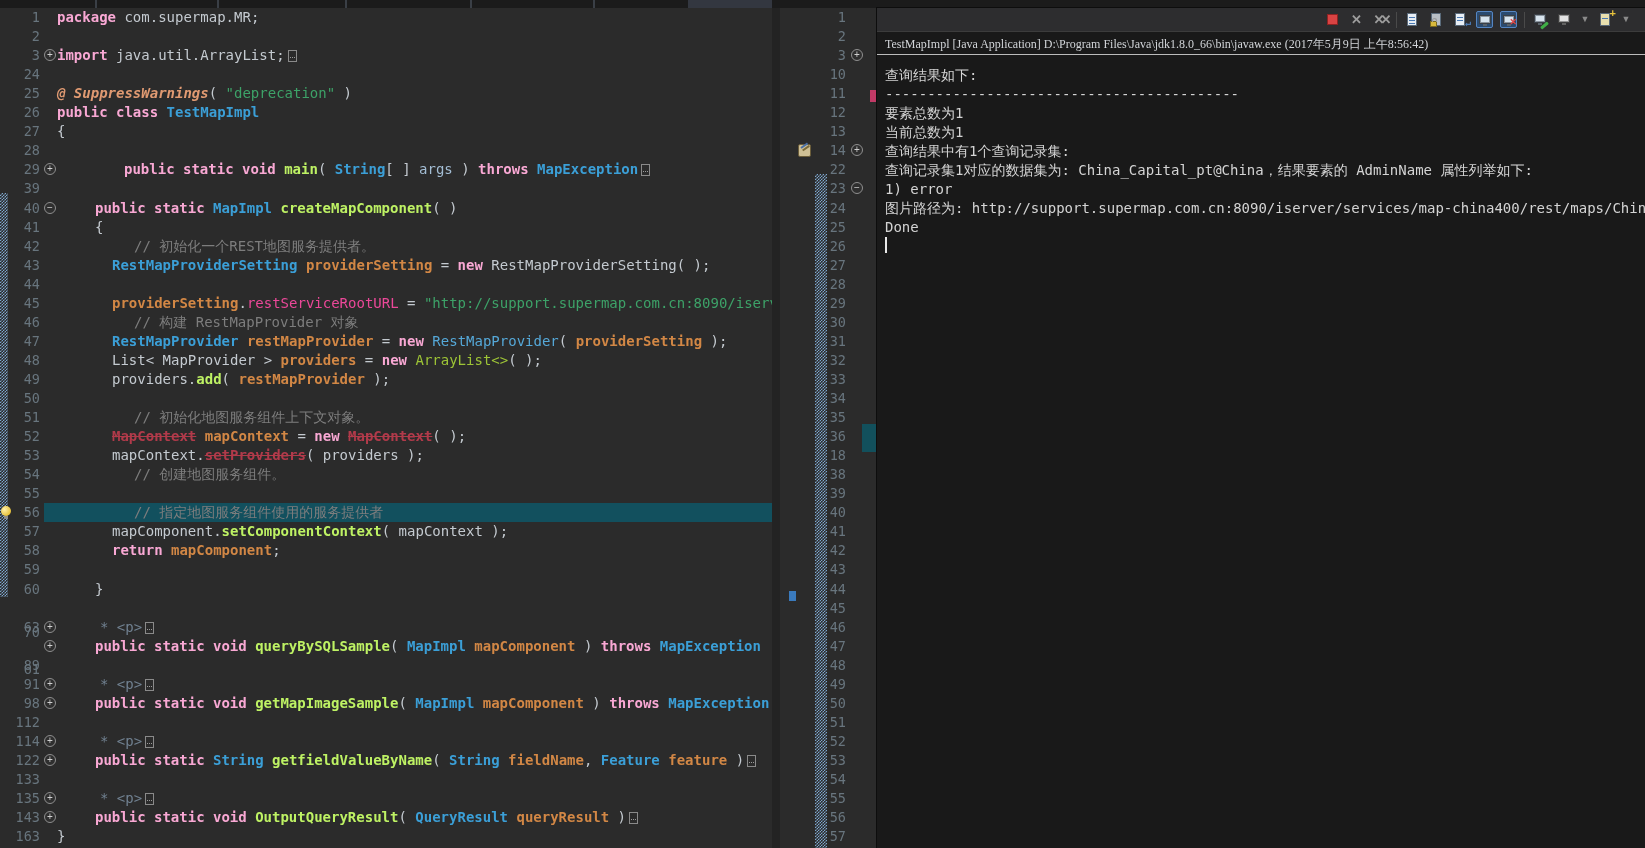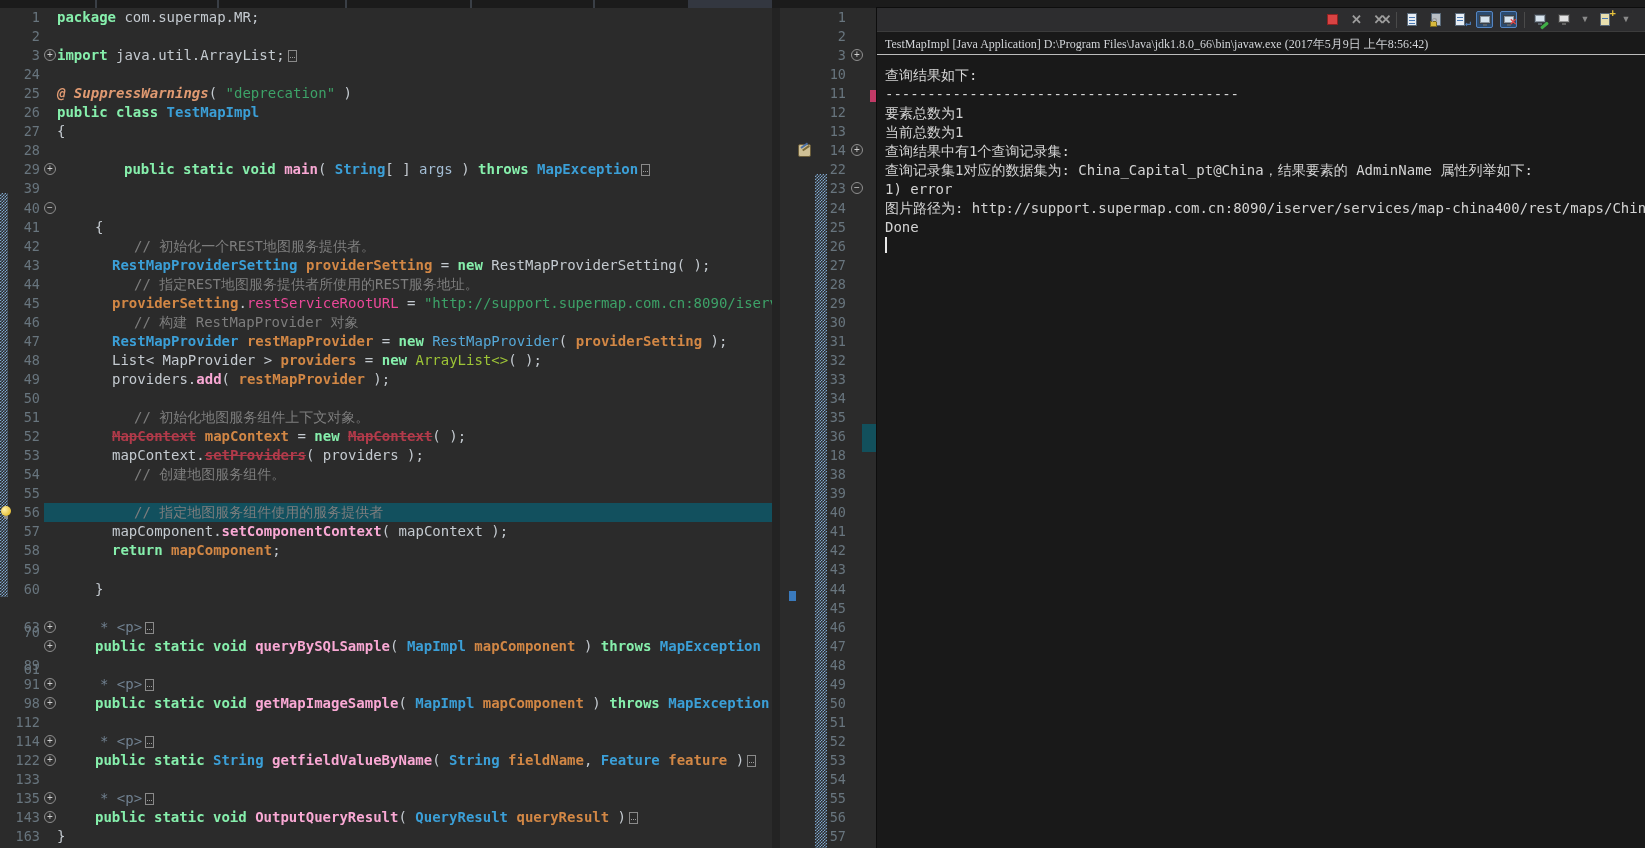--- a/index.html
+++ b/index.html
@@ -23,23 +23,23 @@
   .gutter-num { position:absolute; left:0; width:40px; height:19.05px; line-height:19.05px;
     text-align:right; color:#68757e; font-size:13.5px; }
   .fold { position:absolute; width:12px; height:12px; border-radius:50%;
     border:1px solid #8f8f8f; background:#2f2f2f; color:#cfcfcf; font-size:10px;
     line-height:10px; text-align:center; font-family:"Liberation Sans",sans-serif; }
   .code-line { position:absolute; height:19.05px; line-height:19.05px; white-space:pre;
     font-size:14px; color:#c4cad0; }
   .hl-line { position:absolute; left:44px; width:728px; height:19.05px; background:#12505e; }
 
   
-  .tk-k { color:#86efac; font-weight:bold; }
+  .tk-k { color:#f9a8d4; font-weight:bold; }
   .tk-t { color:#3b9fd7; font-weight:bold; }
-  .tk-m { color:#f9a8d4; font-weight:bold; }
+  .tk-m { color:#bef264; font-weight:bold; }
   .tk-v { color:#d28745; font-weight:bold; }
   .tk-p { color:#c4cad0; }
   .tk-c { color:#7d7d7d; }
   .tk-j { color:#708090; }
   .tk-s { color:#3da268; }
   .tk-a { color:#e09a72; font-weight:bold; font-style:italic; }
   .tk-f { color:#ec4899; }
   .tk-cb{ color:#55a8d8; }
   .tk-l { color:#9dc436; }
   .tk-d { color:#b13a4a; text-decoration:line-through; font-weight:bold; }
@@ -137,28 +137,28 @@
       <div class="code-line" style="left: 57px; top: 114.3px;"><span class="tk-p">{</span></div>
       <div class="gutter-num" style="top: 133.35px;">28</div>
       <div class="code-line" style="left: 57px; top: 133.35px;"></div>
       <div class="gutter-num" style="top: 152.4px;">29</div>
       <div class="fold" style="left: 44px; top: 155.4px;">+</div>
       <div class="code-line" style="left: 124px; top: 152.4px;"><span class="tk-k">public static void </span><span class="tk-m">main</span><span class="tk-p">( </span><span class="tk-t">String</span><span class="tk-p">[ ] </span><span class="tk-g">args</span><span class="tk-p"> ) </span><span class="tk-k">throws</span><span class="tk-p"> </span><span class="tk-t">MapException</span><span class="tk-box"></span></div>
       <div class="gutter-num" style="top: 171.45px;">39</div>
       <div class="code-line" style="left: 57px; top: 171.45px;"></div>
       <div class="gutter-num" style="top: 190.5px;">40</div>
       <div class="fold" style="left: 44px; top: 193.5px;">−</div>
+      <div class="code-line" style="left: 95px; top: 190.5px;"><span class="tk-k">public static </span><span class="tk-t">MapImpl</span><span class="tk-p"> </span><span class="tk-m">createMapComponent</span><span class="tk-p">( )</span></div>
       <div class="gutter-num" style="top: 209.55px;">41</div>
       <div class="code-line" style="left: 95px; top: 209.55px;"><span class="tk-p">{</span></div>
       <div class="gutter-num" style="top: 228.6px;">42</div>
       <div class="code-line" style="left: 134px; top: 228.6px;"><span class="tk-c">// 初始化一个REST地图服务提供者。</span></div>
       <div class="gutter-num" style="top: 247.65px;">43</div>
       <div class="code-line" style="left: 112px; top: 247.65px;"><span class="tk-t">RestMapProviderSetting</span><span class="tk-p"> </span><span class="tk-v">providerSetting</span><span class="tk-p"> = </span><span class="tk-k">new</span><span class="tk-p"> RestMapProviderSetting( );</span></div>
       <div class="gutter-num" style="top: 266.7px;">44</div>
-      <div class="code-line" style="left: 134px; top: 266.7px;"><span class="tk-c">// 指定REST地图服务提供者所使用的REST服务地址。</span></div>
       <div class="gutter-num" style="top: 285.75px;">45</div>
       <div class="code-line" style="left: 112px; top: 285.75px;"><span class="tk-v">providerSetting</span><span class="tk-p">.</span><span class="tk-f">restServiceRootURL</span><span class="tk-p"> = </span><span class="tk-s">"http://support.supermap.com.cn:8090/iserver</span></div>
       <div class="gutter-num" style="top: 304.8px;">46</div>
       <div class="code-line" style="left: 134px; top: 304.8px;"><span class="tk-c">// 构建 RestMapProvider 对象</span></div>
       <div class="gutter-num" style="top: 323.85px;">47</div>
       <div class="code-line" style="left: 112px; top: 323.85px;"><span class="tk-t">RestMapProvider</span><span class="tk-p"> </span><span class="tk-v">restMapProvider</span><span class="tk-p"> = </span><span class="tk-k">new</span><span class="tk-p"> </span><span class="tk-cb">RestMapProvider</span><span class="tk-p">( </span><span class="tk-v">providerSetting</span><span class="tk-p"> );</span></div>
       <div class="gutter-num" style="top: 342.9px;">48</div>
       <div class="code-line" style="left: 112px; top: 342.9px;"><span class="tk-p">List&lt; MapProvider &gt; </span><span class="tk-v">providers</span><span class="tk-p"> = </span><span class="tk-k">new</span><span class="tk-p"> </span><span class="tk-l">ArrayList&lt;&gt;</span><span class="tk-p">( );</span></div>
       <div class="gutter-num" style="top: 361.95px;">49</div>
       <div class="code-line" style="left: 112px; top: 361.95px;"><span class="tk-p">providers.</span><span class="tk-m">add</span><span class="tk-p">( </span><span class="tk-v">restMapProvider</span><span class="tk-p"> );</span></div>

